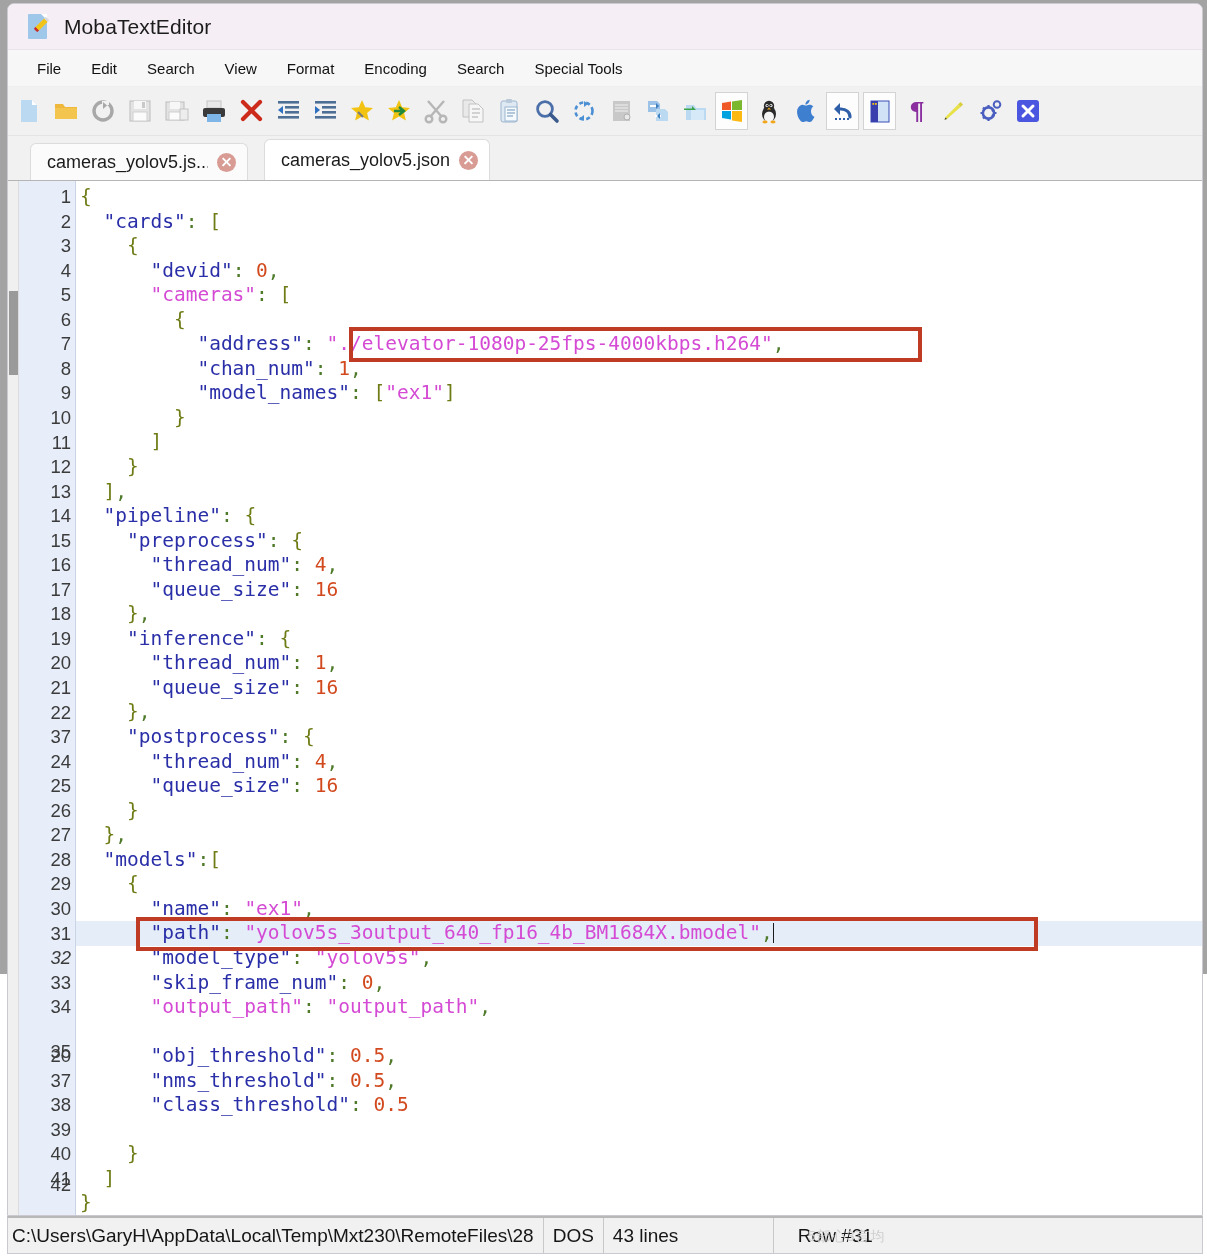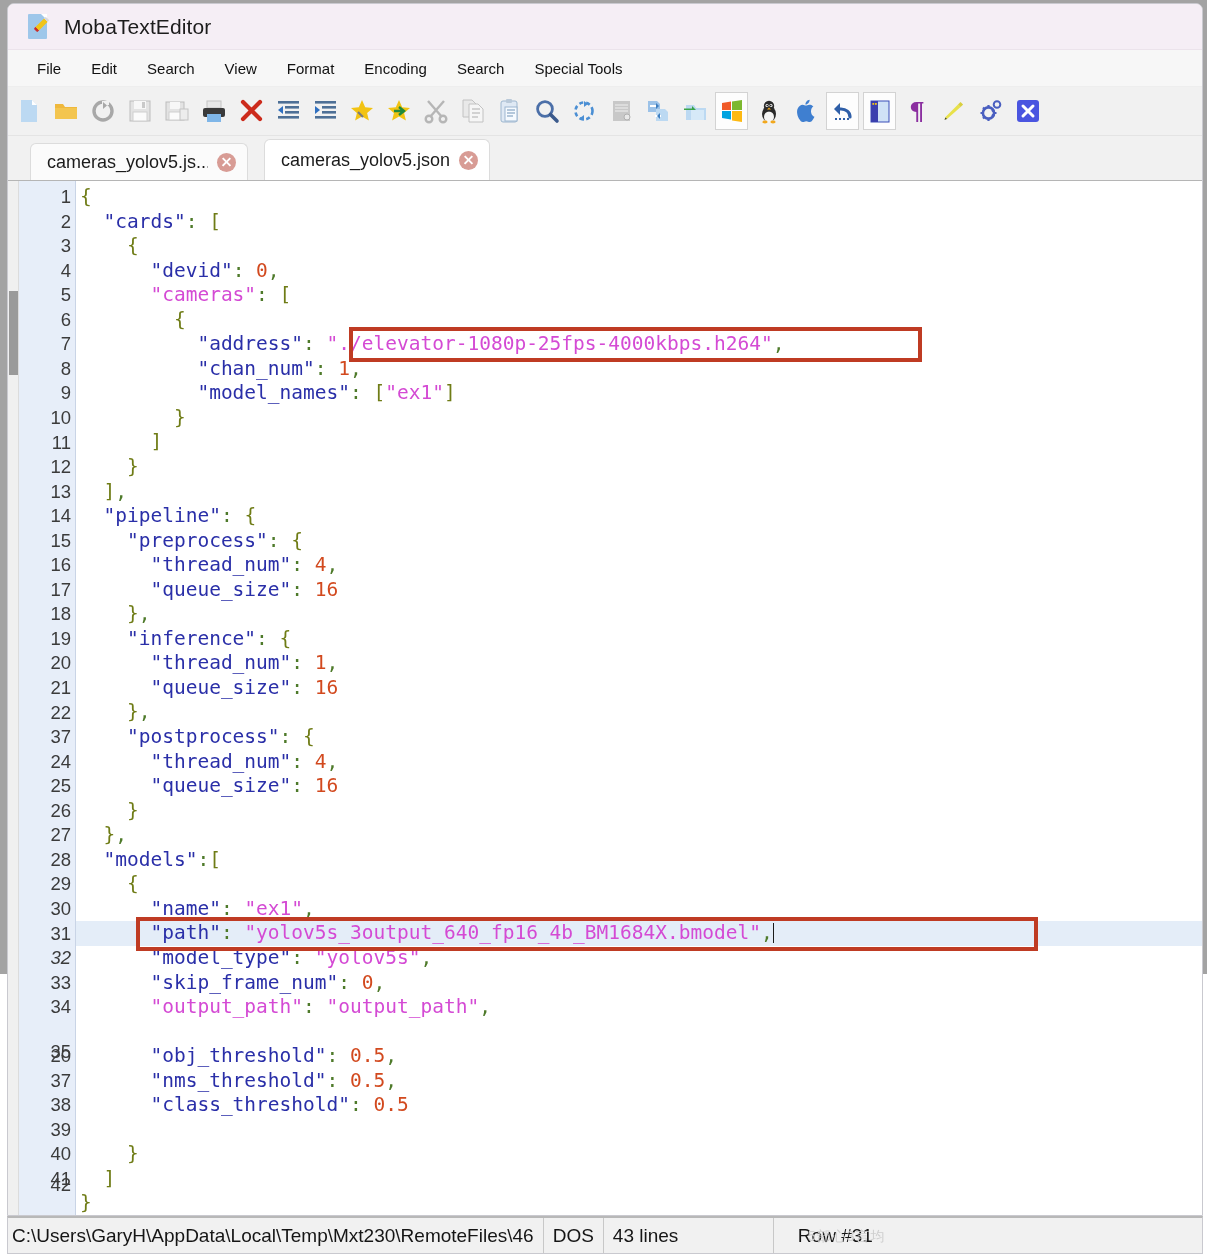--- a/index.html
+++ b/index.html
@@ -611,21 +611,21 @@
         </div>
       <div id="annotations">
           <div class="redbox" style="left: 341px; width: 573px; top: 146.3px; height: 34.55px; border-color: rgb(191, 59, 35);"></div>
           <div class="redbox" style="left: 128px; width: 902px; top: 735.5px; height: 34.55px; border-color: rgb(191, 59, 35);"></div>
         </div>
     </div>
 
   </div>
 
   <div class="statusbar">
-    <div class="sb-cell path">C:\Users\GaryH\AppData\Local\Temp\Mxt230\RemoteFiles\46</div>
+    <div class="sb-cell path">C:\Users\GaryH\AppData\Local\Temp\Mxt230\RemoteFiles\28</div>
     <div class="sb-cell">DOS</div>
     <div class="sb-cell lines">43 lines</div>
     <div class="sb-cell row">
       <span>Row #31</span>
       <span class="watermark">5部心3言均</span>
     </div>
   </div>
 
 </div>
 

